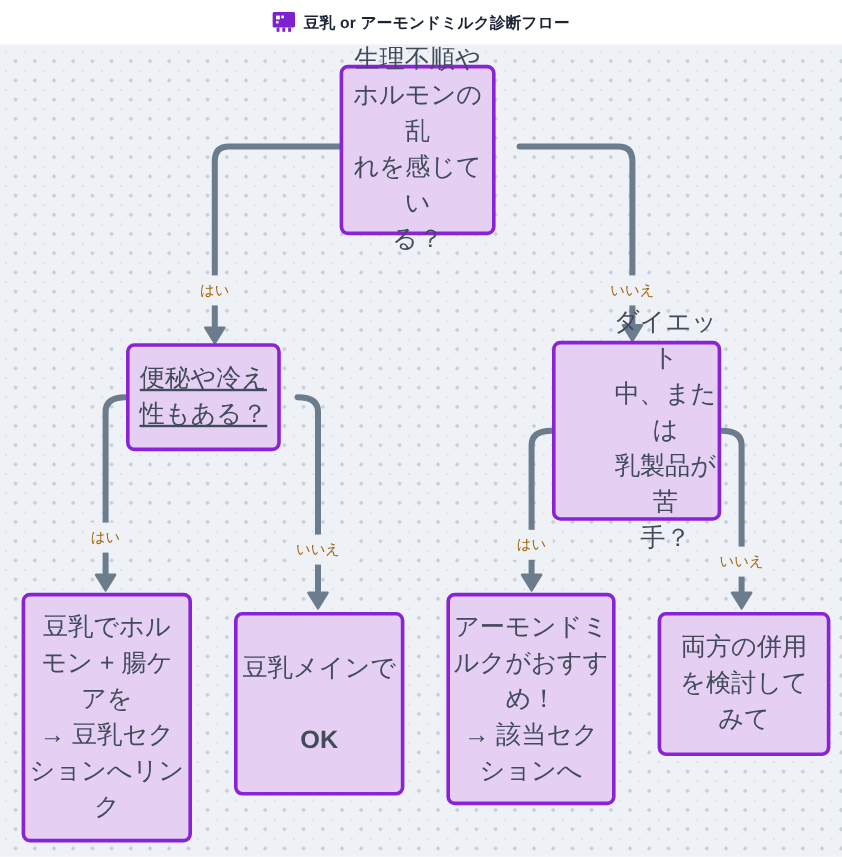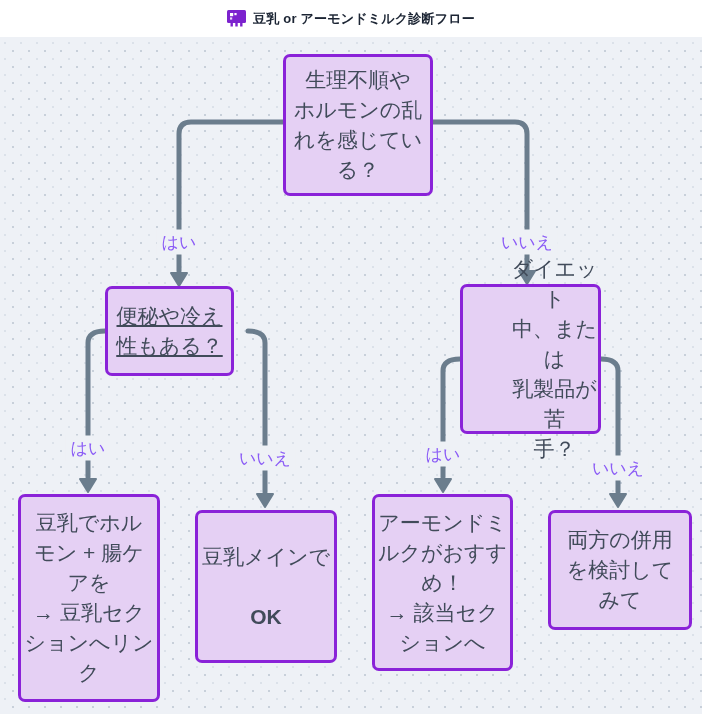--- a/index.html
+++ b/index.html
@@ -43,22 +43,22 @@
     font-size:21px;line-height:30px;
     white-space:pre-line;
   }
   .node .bold-line{display:block;font-weight:bold;}
   .node .plain-line{display:block;}
   
   .edge-label{
     position:absolute;
     transform:translate(-50%,-50%);
     background:#eef1f6;
-    color:#8b5cf6;
-    font-size:17px;line-height:19px;
+    color:#a16207;
+    font-size:12px;line-height:19px;
     padding:3px 5px;
     white-space:nowrap;
   }
 </style>
 </head>
 <body>
 
 <div class="header">
   <svg width="19" height="17" viewBox="0 0 19 17" aria-hidden="true">
     <rect x="0" y="0" width="19" height="13" rx="1.5" fill="#7c22ce"></rect>
@@ -93,21 +93,21 @@
     </g>
   </svg>
 
   <div class="edge-label" style="left:179px;top:205px;">はい</div>
   <div class="edge-label" style="left:527px;top:205px;">いいえ</div>
   <div class="edge-label" style="left:88px;top:411px;">はい</div>
   <div class="edge-label" style="left:265px;top:421px;">いいえ</div>
   <div class="edge-label" style="left:443px;top:417px;">はい</div>
   <div class="edge-label" style="left:618px;top:431px;">いいえ</div>
 
-  <div class="node" style="left:283px;top:17px;width:150px;height:142px;">
+  <div class="node" style="left:283px;top:17px;width:130px;height:142px;">
     <span>生理不順や
 ホルモンの乱
 れを感じてい
 る？</span>
   </div>
 
   <div class="node" style="left:105px;top:249px;width:129px;height:90px;text-decoration:underline;">
     <span>便秘や冷え
 性もある？</span>
   </div>

